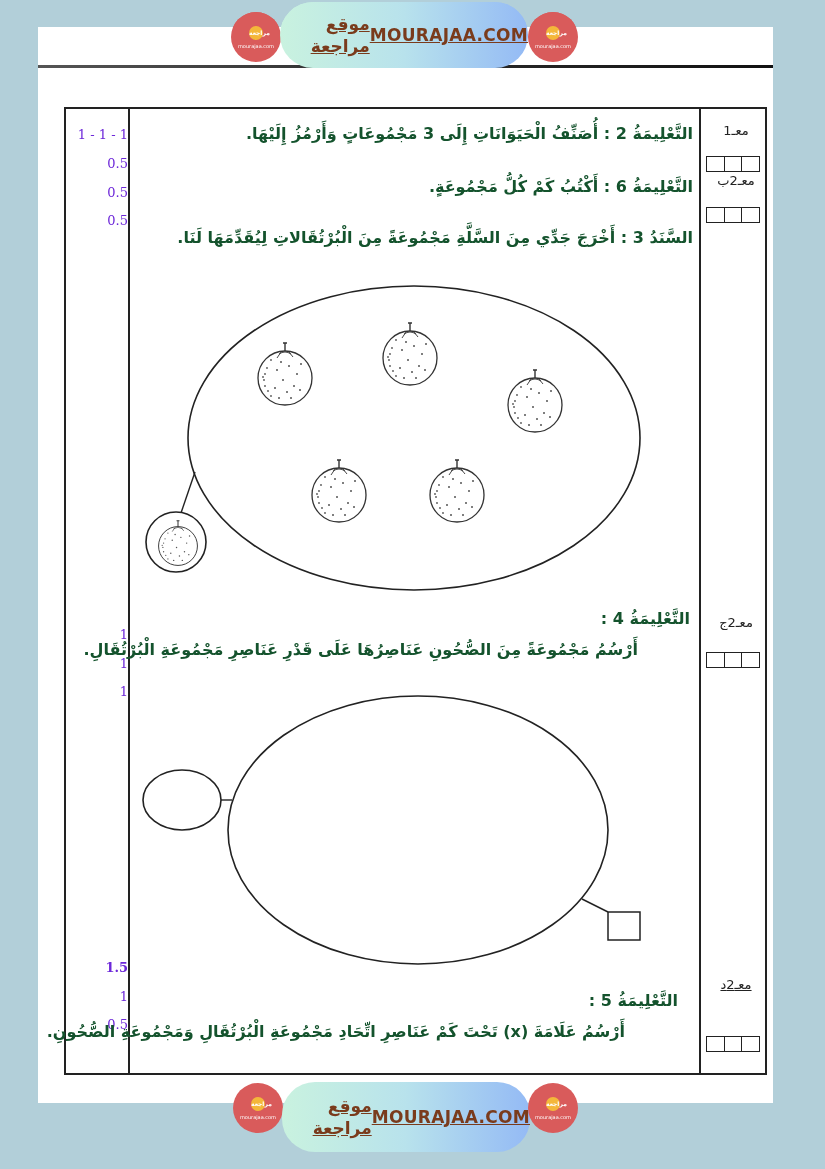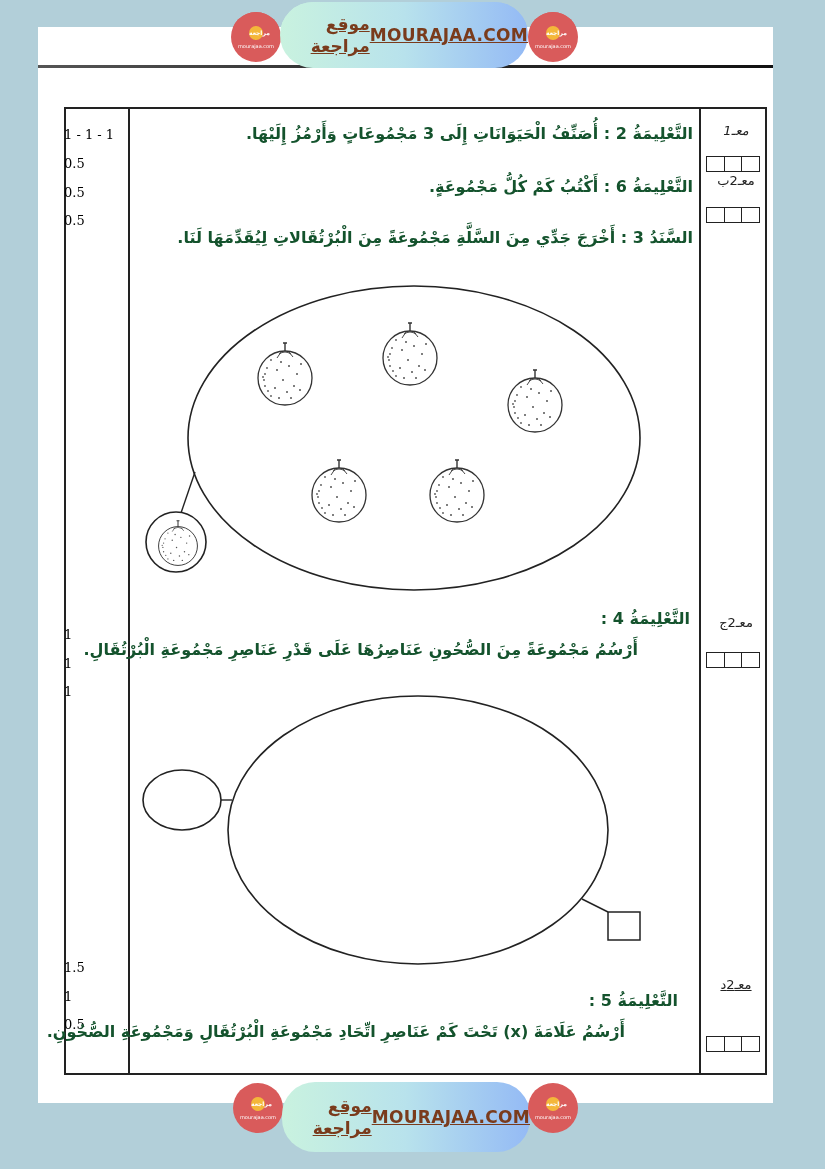--- a/index.html
+++ b/index.html
@@ -29,23 +29,23 @@
   .col-divider-left {
     position: absolute; left: 128px; top: 107px; width: 2px; height: 968px; background: #222;
   }
   .col-divider-right {
     position: absolute; left: 699px; top: 107px; width: 2px; height: 968px; background: #222;
   }
   .score {
     position: absolute;
     font-family: "DejaVu Serif", serif;
     font-size: 13px;
-    color: #000000;
+    color: #6d28d9;
     width: 64px;
-    text-align: left;
+    text-align: right;
   }
   .crit-label {
     position: absolute;
     left: 708px;
     width: 56px;
     text-align: center;
     font-family: "DejaVu Sans", sans-serif;
     font-size: 13px;
     color: #222;
     direction: rtl;
@@ -146,25 +146,25 @@
 
 <div class="score" style="left:64px; top:127px;">1 - 1 - 1</div>
 <div class="score" style="left:64px; top:156px;">0.5</div>
 <div class="score" style="left:64px; top:185px;">0.5</div>
 <div class="score" style="left:64px; top:213px;">0.5</div>
 
 <div class="score" style="left:64px; top:627px;">1</div>
 <div class="score" style="left:64px; top:656px;">1</div>
 <div class="score" style="left:64px; top:684px;">1</div>
 
-<div class="score" style="left:64px; top:960px;">1.5</div>
+<div class="score" style="left:64px; top:960px;font-weight:bold;">1.5</div>
 <div class="score" style="left:64px; top:989px;">1</div>
 <div class="score" style="left:64px; top:1017px;">0.5</div>
 
-<div class="crit-label" style="top:123px;font-style:italic;">معـ1</div>
+<div class="crit-label" style="top:123px;">معـ1</div>
 <div class="grade-box" style="top:156px;">
     <span></span>
     <span></span>
     <span></span>
   </div>
 <div class="crit-label" style="top:173px;">معـ2ب</div>
 <div class="grade-box" style="top:207px;">
     <span></span>
     <span></span>
     <span></span>

